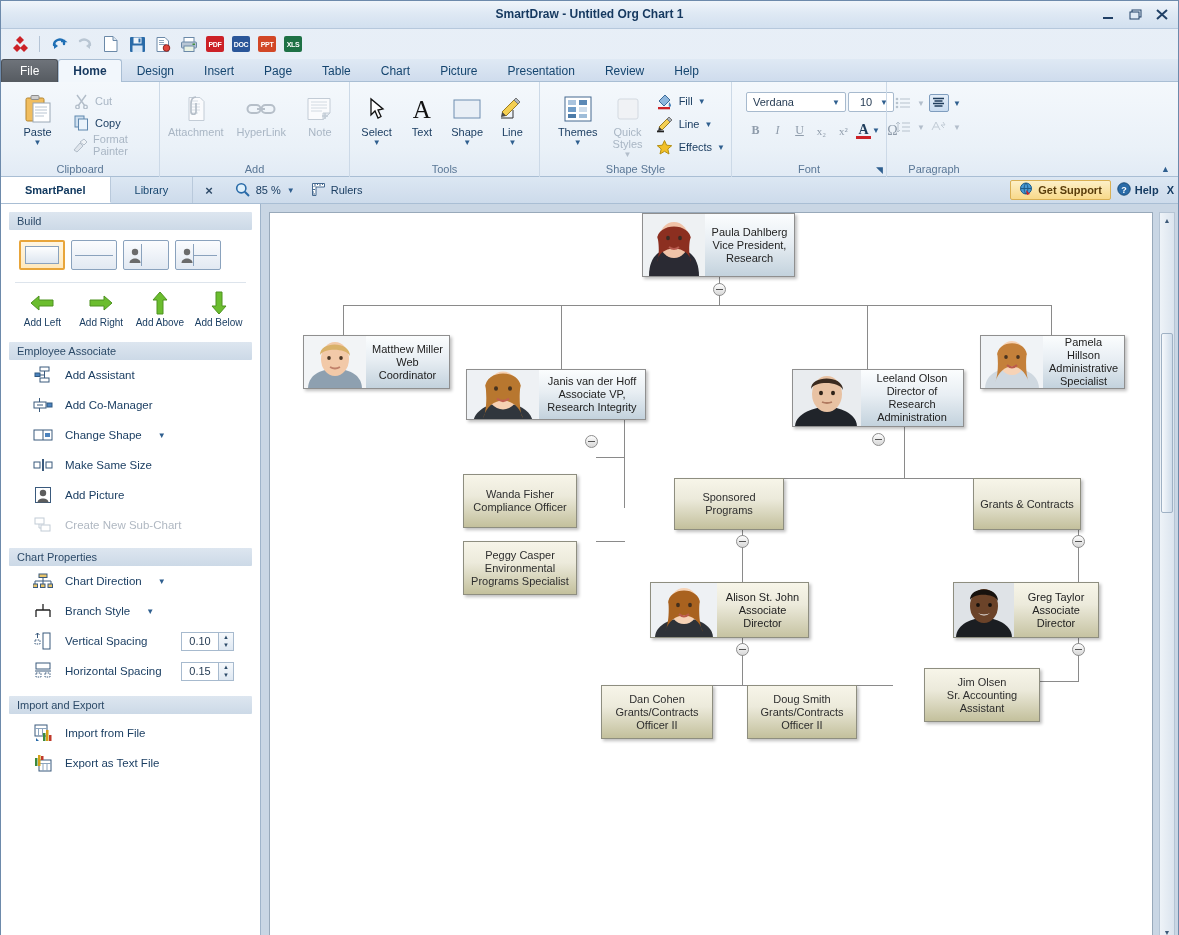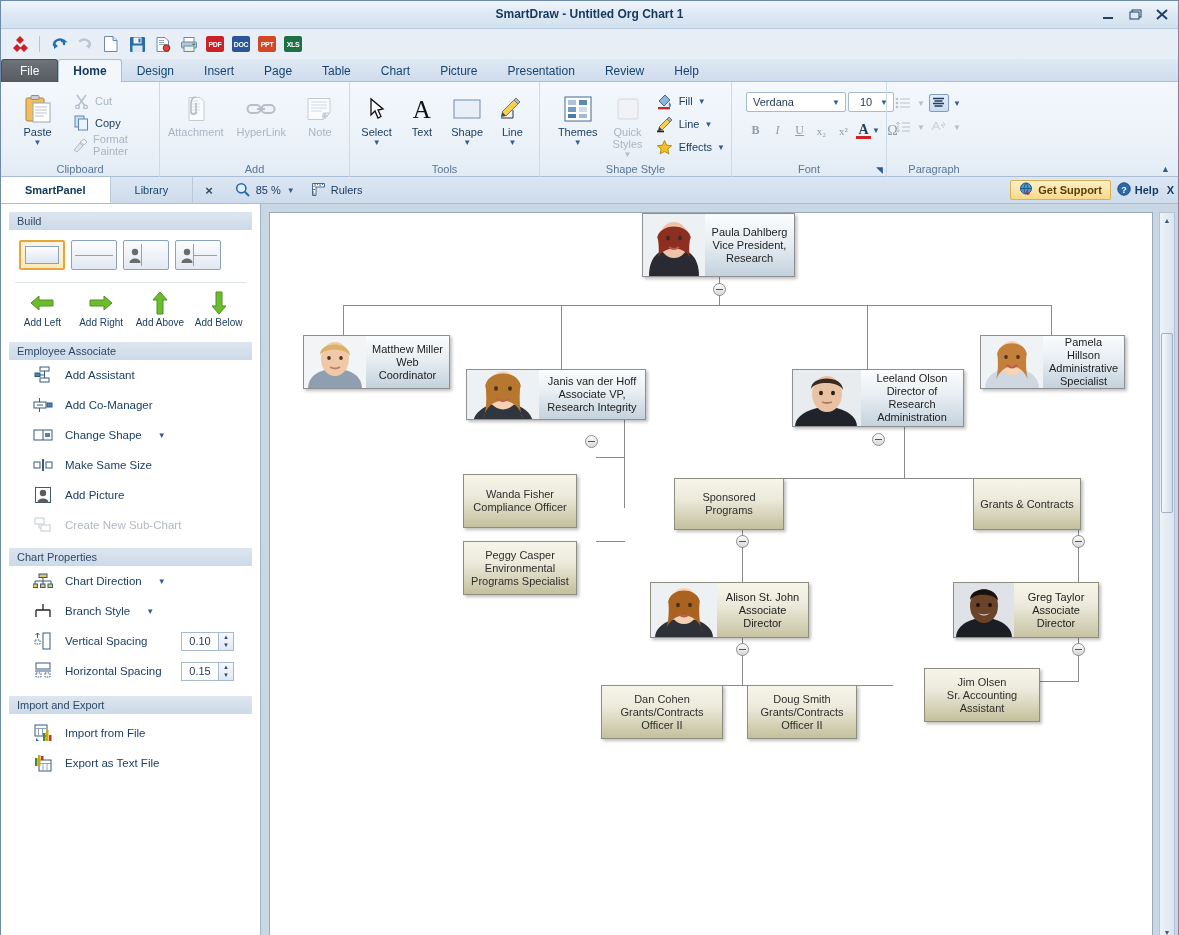--- a/index.html
+++ b/index.html
@@ -1092,21 +1092,21 @@
             <span>
               <span>Greg Taylor</span><br>
               <span>Associate Director</span>
             </span>
           </div>
         </div>
         <div class="collapse" style="left:802px; top:430px;">
             <span></span>
           </div>
 
-        <div class="node olive" style="left:331px; top:472px; width:122px; height:54px; display:flex;">
+        <div class="node olive" style="left:331px; top:472px; width:112px; height:54px; display:flex;">
           <div class="label">
             <span>
               <span>Dan Cohen</span><br>
               <span>Grants/Contracts Officer II</span>
             </span>
           </div>
         </div>
 
         <div class="node olive" style="left:477px; top:472px; width:110px; height:54px; display:flex;">
           <div class="label">

